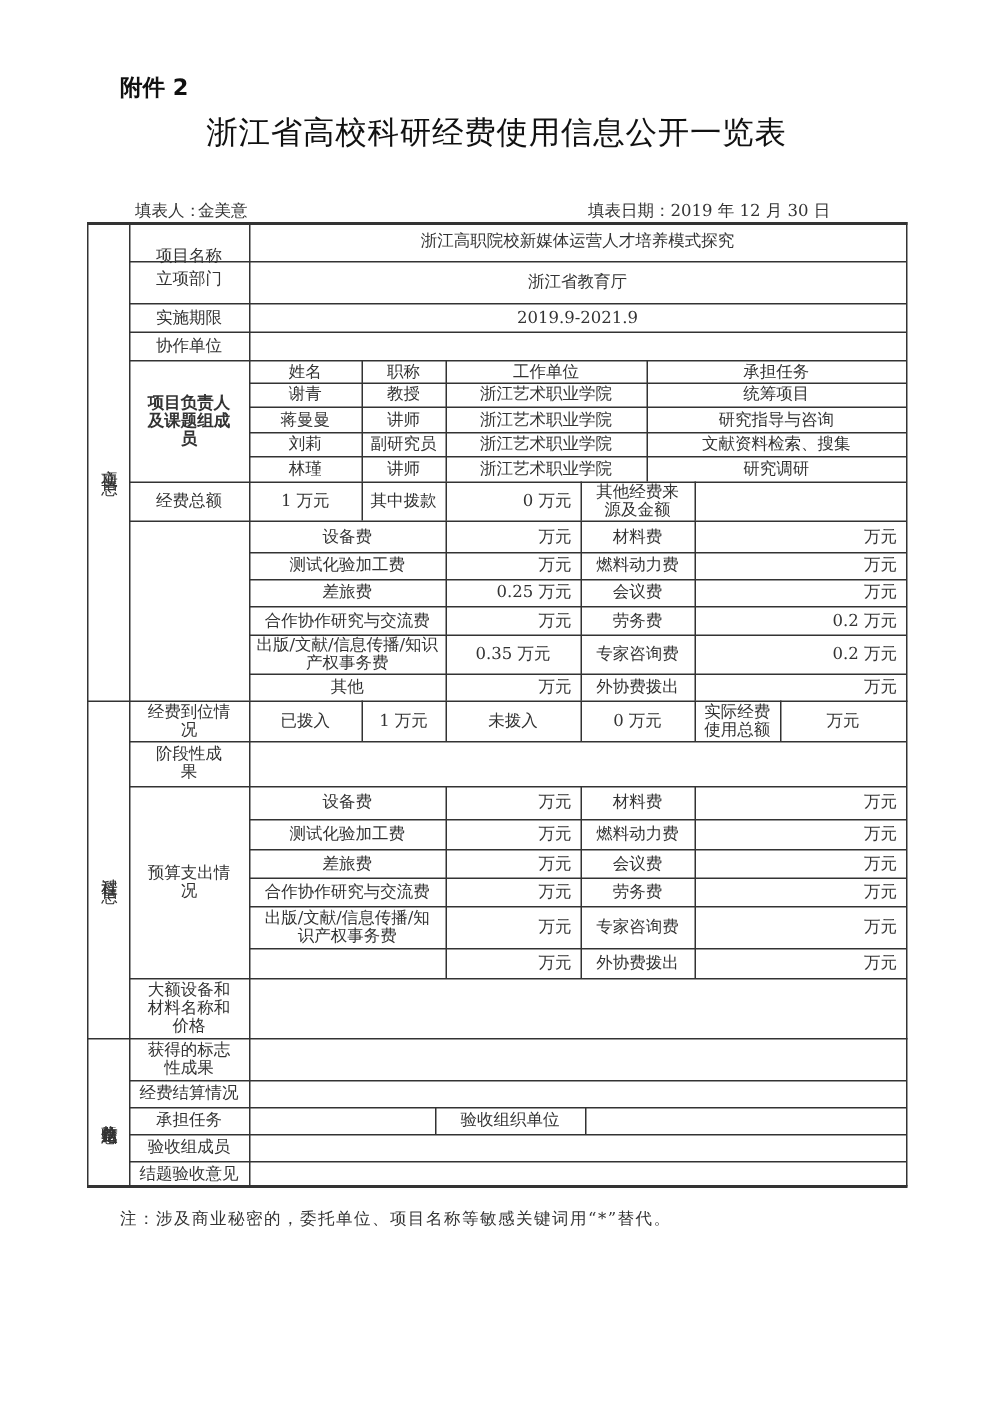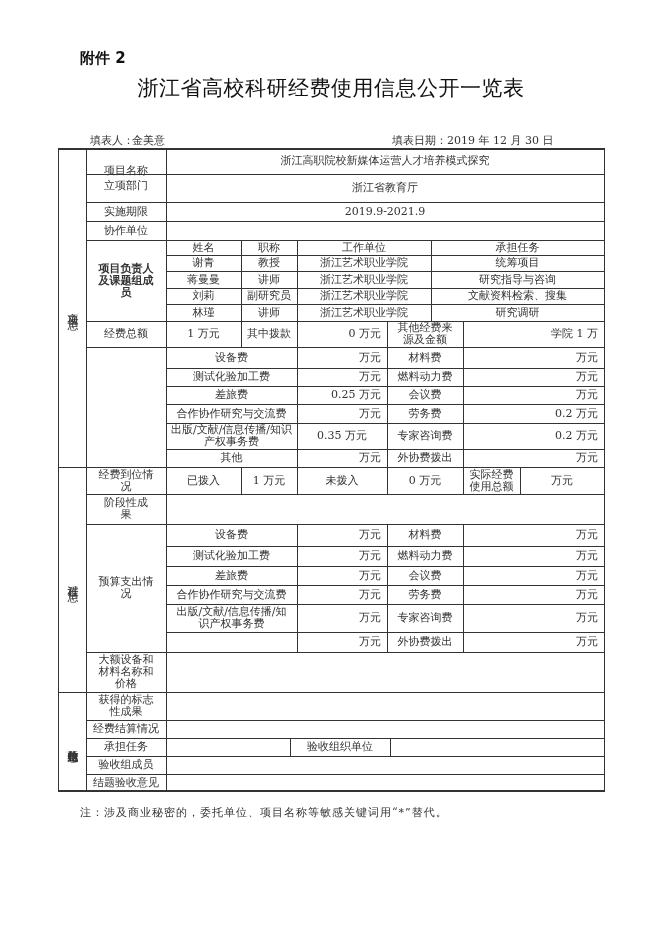--- a/index.html
+++ b/index.html
@@ -106,21 +106,20 @@
 
   <div class="vl" style="left:241px;top:321px;height:26px;"></div>
   <div class="vl" style="left:297px;top:321px;height:26px;"></div>
   <div class="vl" style="left:387px;top:321px;height:26px;"></div>
   <div class="vl" style="left:463px;top:321px;height:26px;"></div>
   <div class="c" style="left:86px;top:321px;width:80px;height:26px;">经费总额</div>
   <div class="c" style="left:166px;top:321px;width:75px;height:26px;">1 万元</div>
   <div class="c" style="left:241px;top:321px;width:56px;height:26px;padding:0 4px;">其中拨款</div>
   <div class="c r" style="left:297px;top:321px;width:90px;height:26px;">0 万元</div>
   <div class="c" style="left:387px;top:321px;width:76px;height:26px;padding:0 10px;">其他经费来源及金额</div>
-  <div class="c r" style="left:463px;top:321px;width:141px;height:26px;">学院 1 万</div>
 
   <div class="vl" style="left:297px;top:347px;height:120px;"></div>
   <div class="vl" style="left:387px;top:347px;height:120px;"></div>
   <div class="vl" style="left:463px;top:347px;height:120px;"></div>
 
   <div class="c" style="left:166px;top:347px;width:131px;height:21px;">设备费</div>
   <div class="c r" style="left:297px;top:347px;width:90px;height:21px;">万元</div>
   <div class="c" style="left:387px;top:347px;width:76px;height:21px;">材料费</div>
   <div class="c r" style="left:463px;top:347px;width:141px;height:21px;">万元</div>
 

